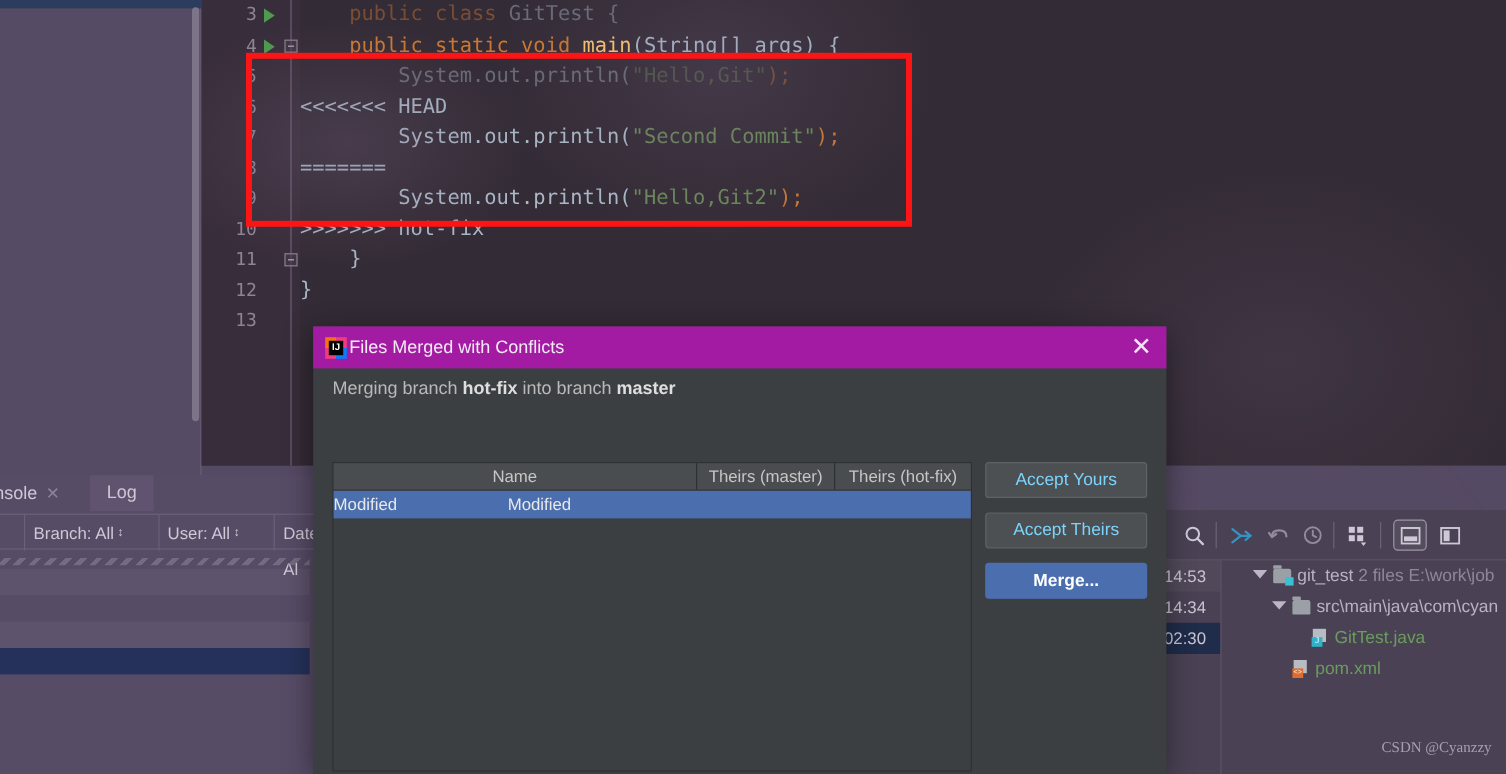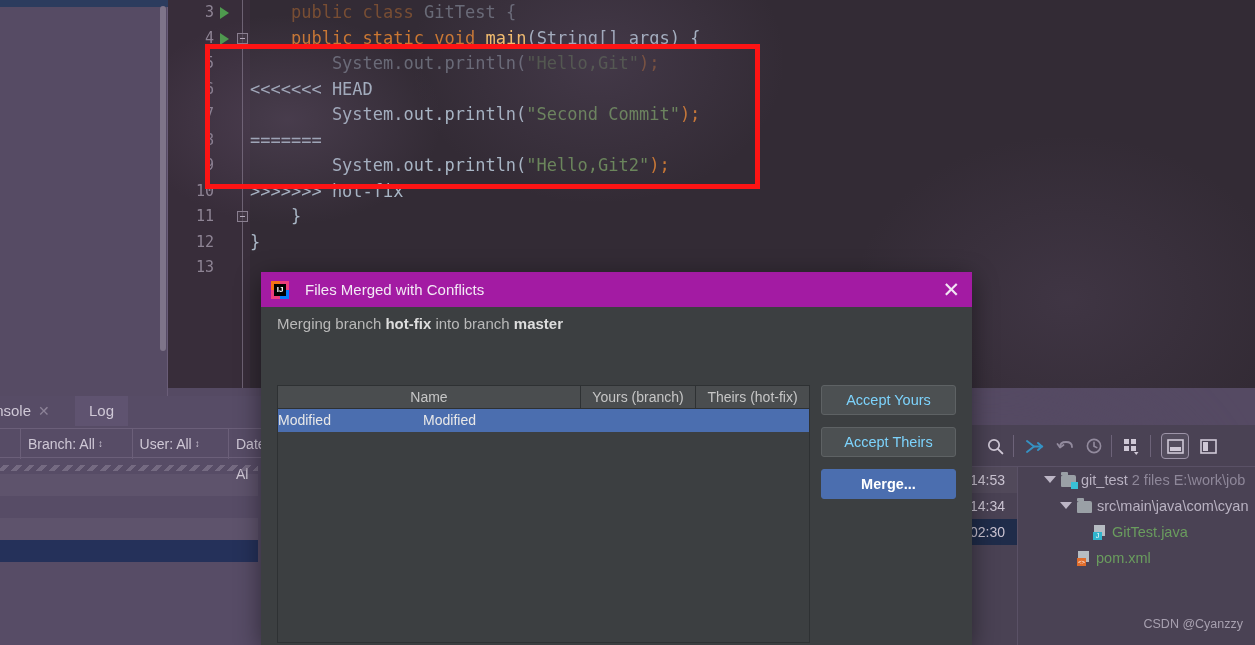--- a/index.html
+++ b/index.html
@@ -192,39 +192,39 @@
     background: #b6bcc2; }
   .java-ico .tag { position: absolute; left: 0; bottom: 0; width: 9px; height: 8px;
     background: #2fb3cc; color: #fff; font-size: 7px; line-height: 8px;
     text-align: center; font-family: "Liberation Sans", sans-serif; }
   .xml-ico .tag { background: #e06c2b; font-size: 6px; }
   .fname-green { color: #6a9c5e; }
   .muted { color: #8e8799; }
   .watermark {
     position: absolute; right: 12px; bottom: 14px;
     color: #b7b0bf; font-size: 12.5px; opacity: .85;
-    font-family: Liberation Sans, sans-serif;
+    font-family: Liberation Serif, serif;
   }
   .rp-divider {
     position: absolute; left: 52px; top: 42px; width: 1px; height: 178px;
     background: #5a5166;
   }
 
   
   .dialog {
     position: absolute; left: 261px; top: 272px; width: 711px; height: 373px;
     background: #3c3f41; z-index: 50;
     box-shadow: 0 6px 24px rgba(0,0,0,.45);
   }
   .dlg-title {
     position: relative; height: 35px; background: #a31ba3;
     display: flex; align-items: center; padding: 0 10px;
   }
   .ij-ico {
-    width: 18px; height: 18px; position: relative; margin-right: 16px; flex: none;
+    width: 18px; height: 18px; position: relative; margin-right: 2px; flex: none;
   }
   .ij-ico .q1 { position: absolute; left: 0; top: 0; width: 9px; height: 9px; background: #f47216; }
   .ij-ico .q2 { position: absolute; right: 0; top: 0; width: 9px; height: 9px; background: #ed3d7d; }
   .ij-ico .q3 { position: absolute; left: 0; bottom: 0; width: 9px; height: 9px; background: #ed3d7d; }
   .ij-ico .q4 { position: absolute; right: 0; bottom: 0; width: 9px; height: 9px; background: #087cfa; }
   .ij-ico .ctr {
     position: absolute; left: 3px; top: 3px; width: 12px; height: 12px;
     background: #000; color: #fff; font-size: 8px; line-height: 12px;
     text-align: center; font-family: "Liberation Sans", sans-serif; font-weight: bold;
   }
@@ -409,21 +409,21 @@
     </div>
 
     <div class="dlg-body">
       <div class="merge-line">
         <span>Merging branch </span><b>hot-fix</b><span> into branch </span><b>master</b>
       </div>
 
       <div class="table-wrap">
         <div class="thead">
           <div class="th" style="width:303px;">Name</div>
-          <div class="th" style="width:115px;">Yours (branch)</div>
+          <div class="th" style="width:115px;">Theirs (master)</div>
           <div class="th" style="width:113px;">Theirs (hot-fix)</div>
         </div>
         <div class="trow">
           <div class="td" style="width:115px;">Modified</div>
           <div class="td" style="width:113px;text-align:center;">Modified</div>
         </div>
       </div>
 
       <div class="btn-col">
         <button class="dlg-btn">Accept Yours</button>

